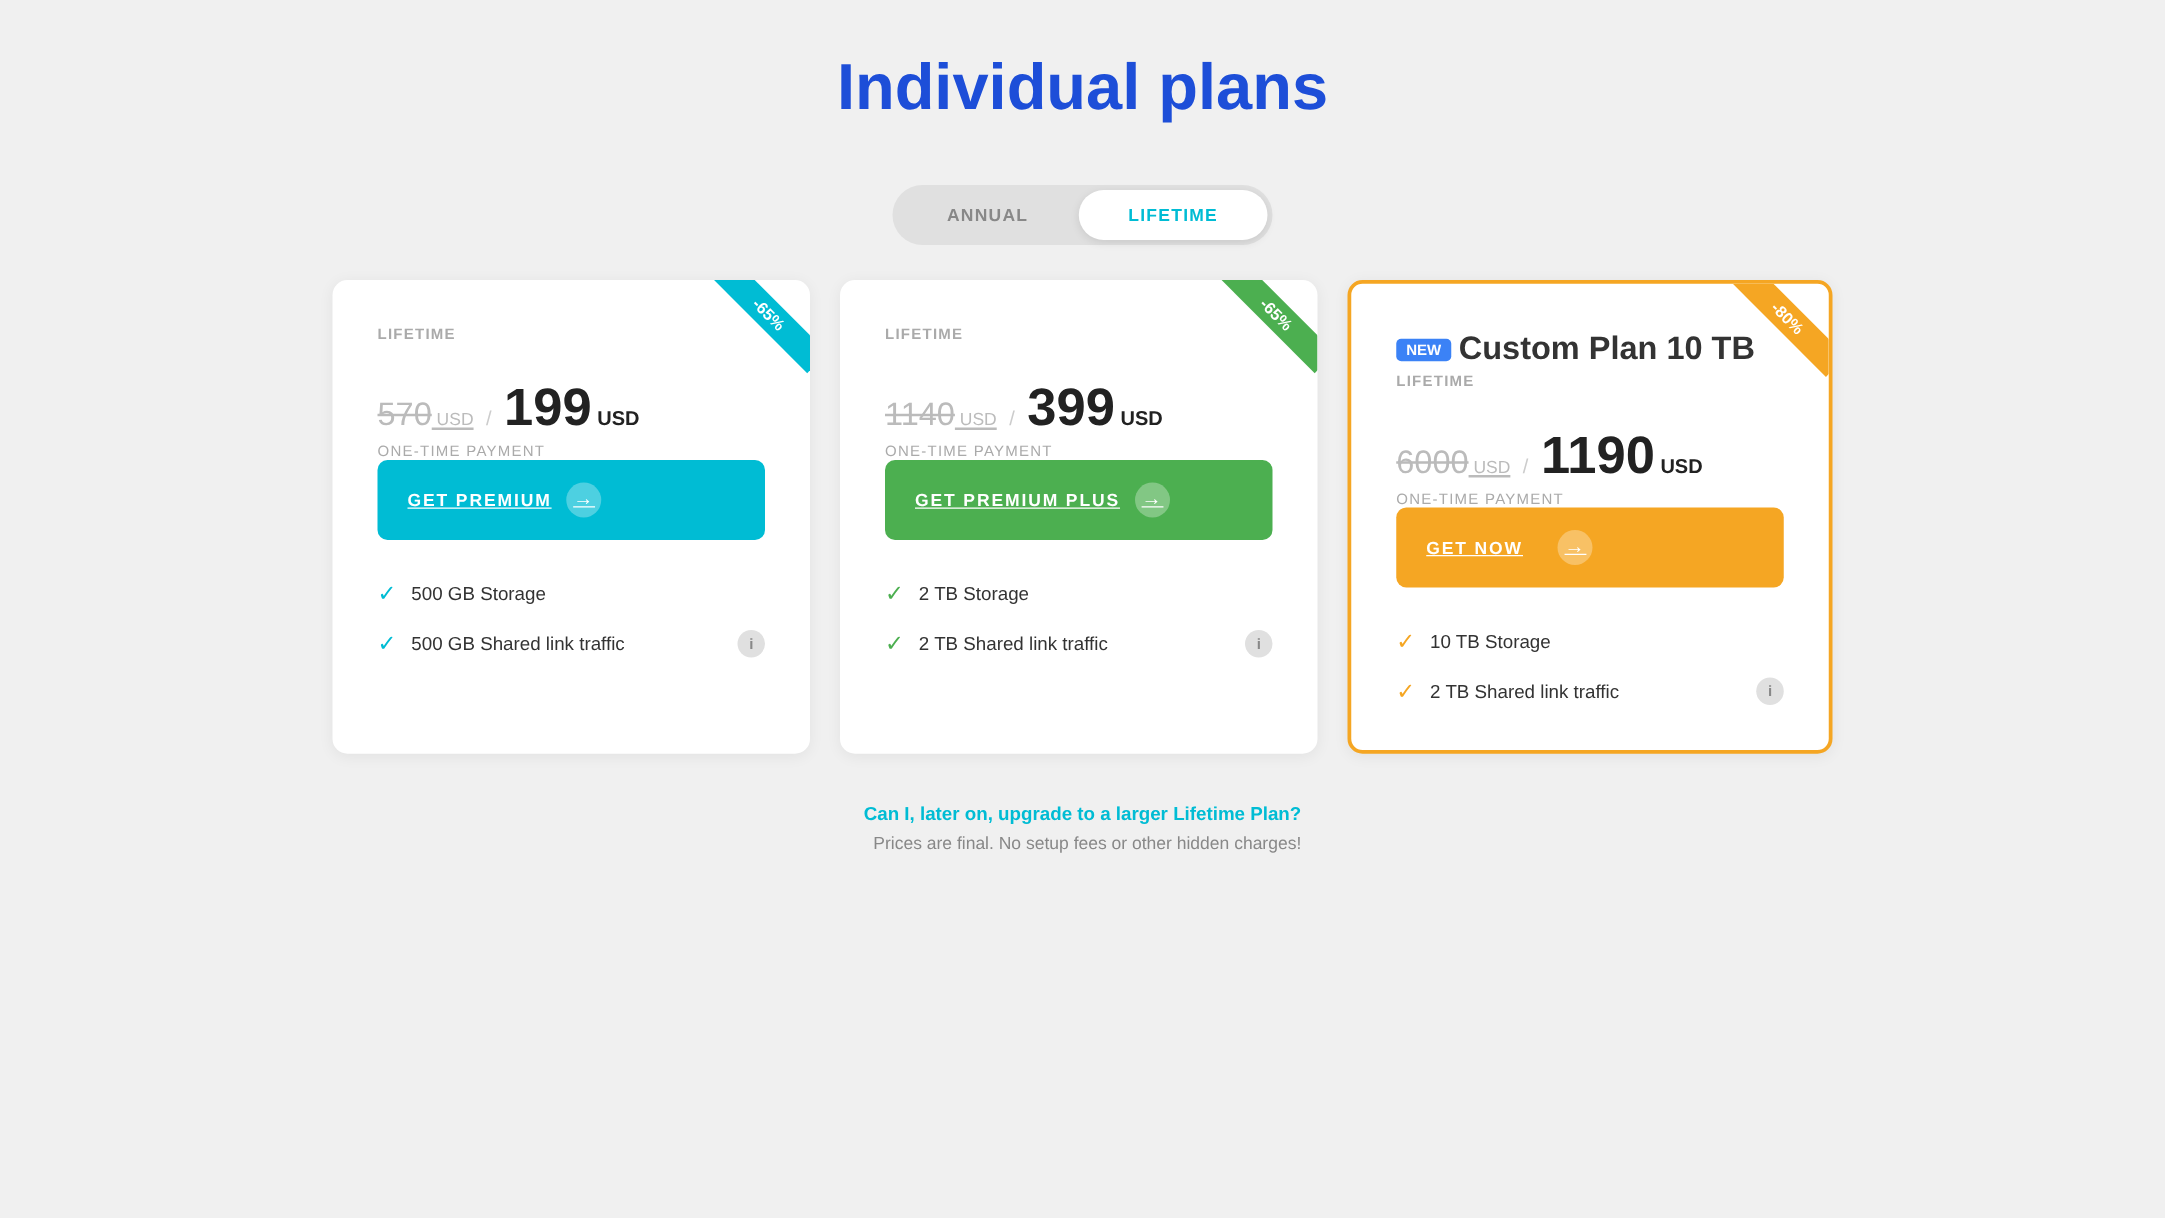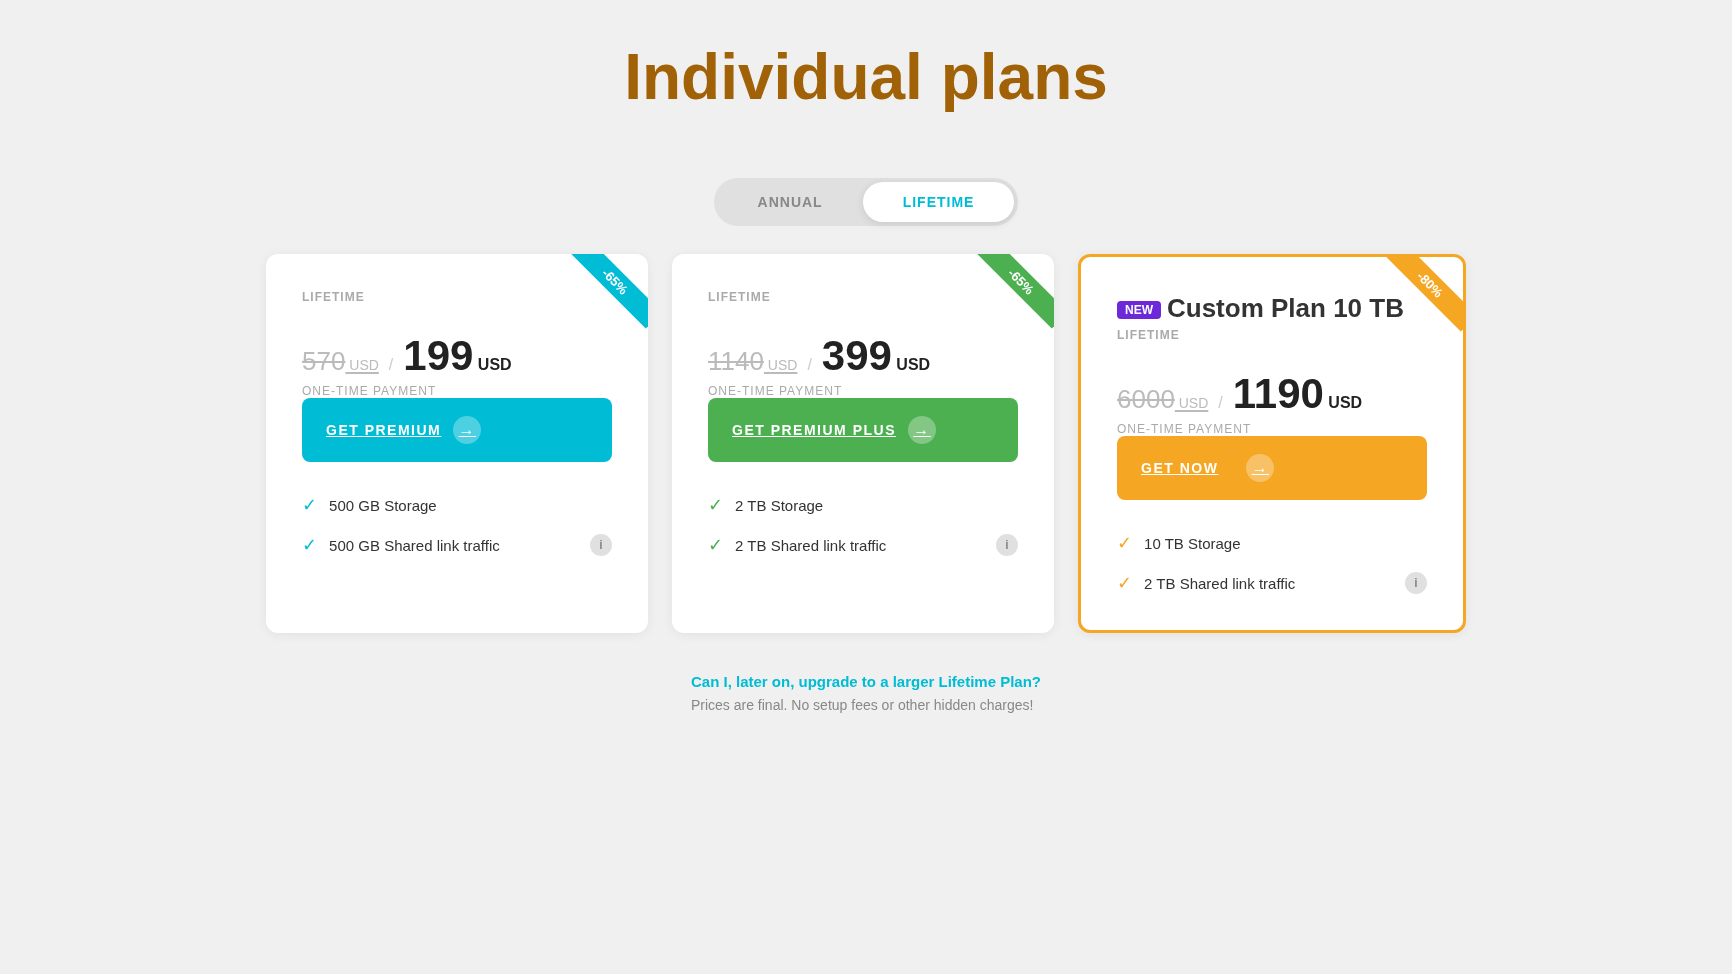--- a/index.html
+++ b/index.html
@@ -7,25 +7,25 @@
       background: #f0f0f0;
       font-family: 'Segoe UI', Arial, sans-serif;
       min-height: 974px;
       display: flex;
       flex-direction: column;
       align-items: center;
       padding: 40px 20px 40px;
     }
 
     .page-title {
-      font-size: 64px;
+      font-size: 52px;
       font-weight: 800;
-      color: #a16207;
+      color: #1d4ed8;
       text-align: center;
-      margin-bottom: 64px;
+      margin-bottom: 48px;
     }
 
     .billing-toggle {
       display: flex;
       background: #e0e0e0;
       border-radius: 30px;
       padding: 4px;
       margin-bottom: 28px;
       gap: 0;
     }
@@ -117,21 +117,21 @@
       font-weight: 700;
       margin-bottom: 4px;
     }
 
     .plan-name.teal { color: #00bcd4; }
     .plan-name.green { color: #4caf50; }
     .plan-name.dark { color: #333; }
 
     .new-badge {
       display: inline-block;
-      background: #6d28d9;
+      background: #3b82f6;
       color: #fff;
       font-size: 12px;
       font-weight: 700;
       padding: 2px 8px;
       border-radius: 4px;
       margin-right: 6px;
       vertical-align: middle;
     }
 
     .plan-billing-period {
@@ -244,21 +244,21 @@
       display: flex;
       align-items: center;
       justify-content: center;
       font-size: 12px;
       font-weight: 700;
       flex-shrink: 0;
       cursor: pointer;
     }
 
     .footer-text {
-      text-align: left;
+      text-align: right;
       margin-top: 40px;
     }
 
     .footer-link {
       color: #00bcd4;
       font-weight: 600;
       font-size: 15px;
       cursor: pointer;
       text-decoration: none;
       display: block;

